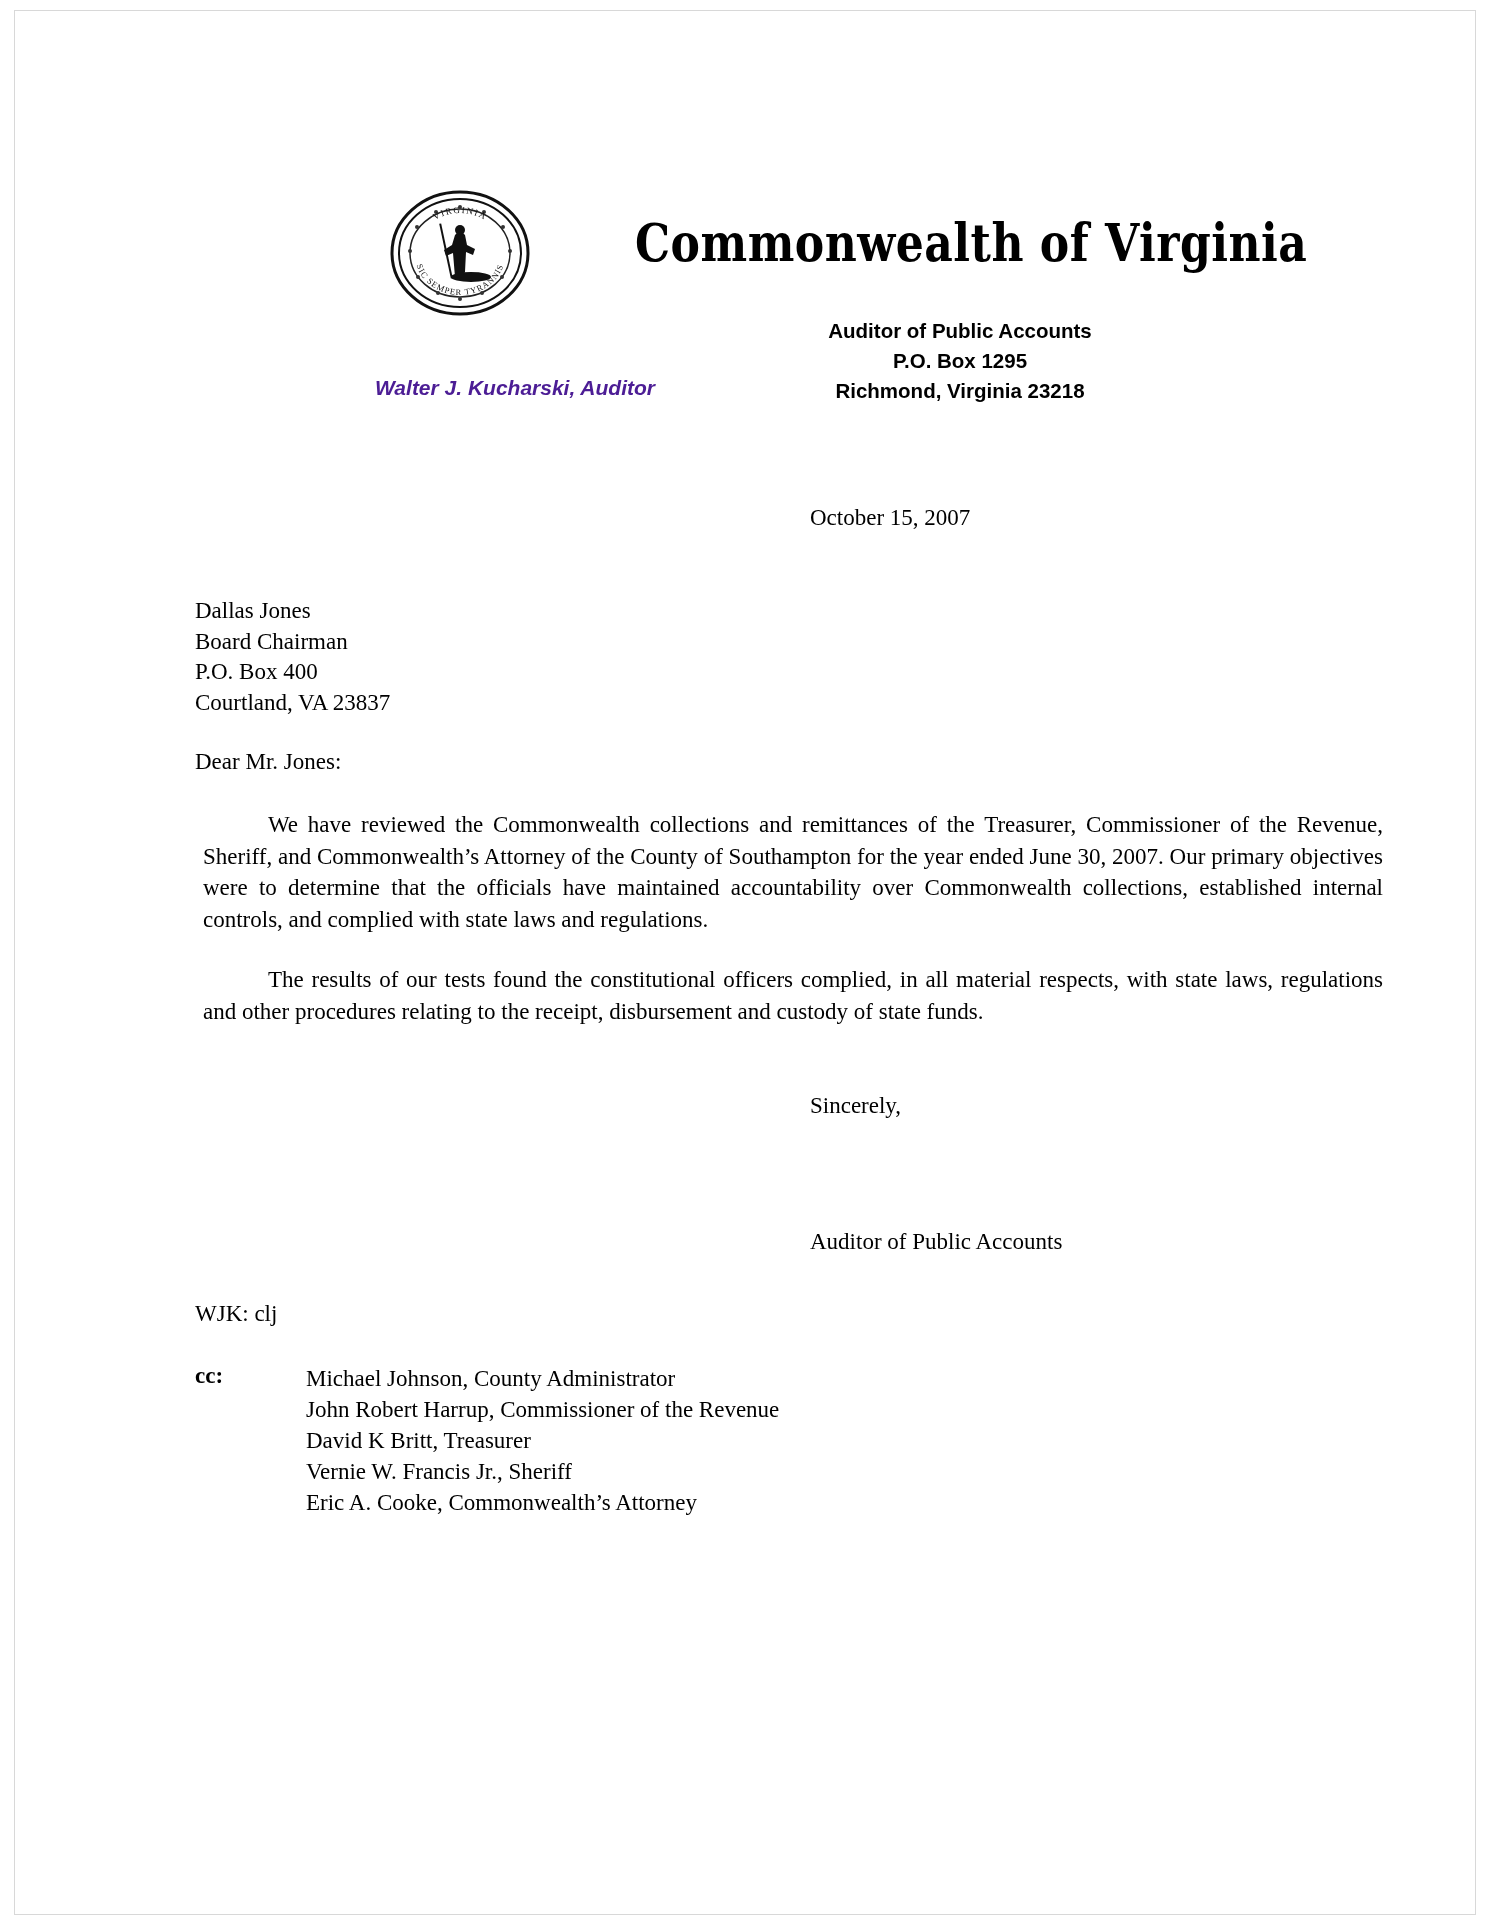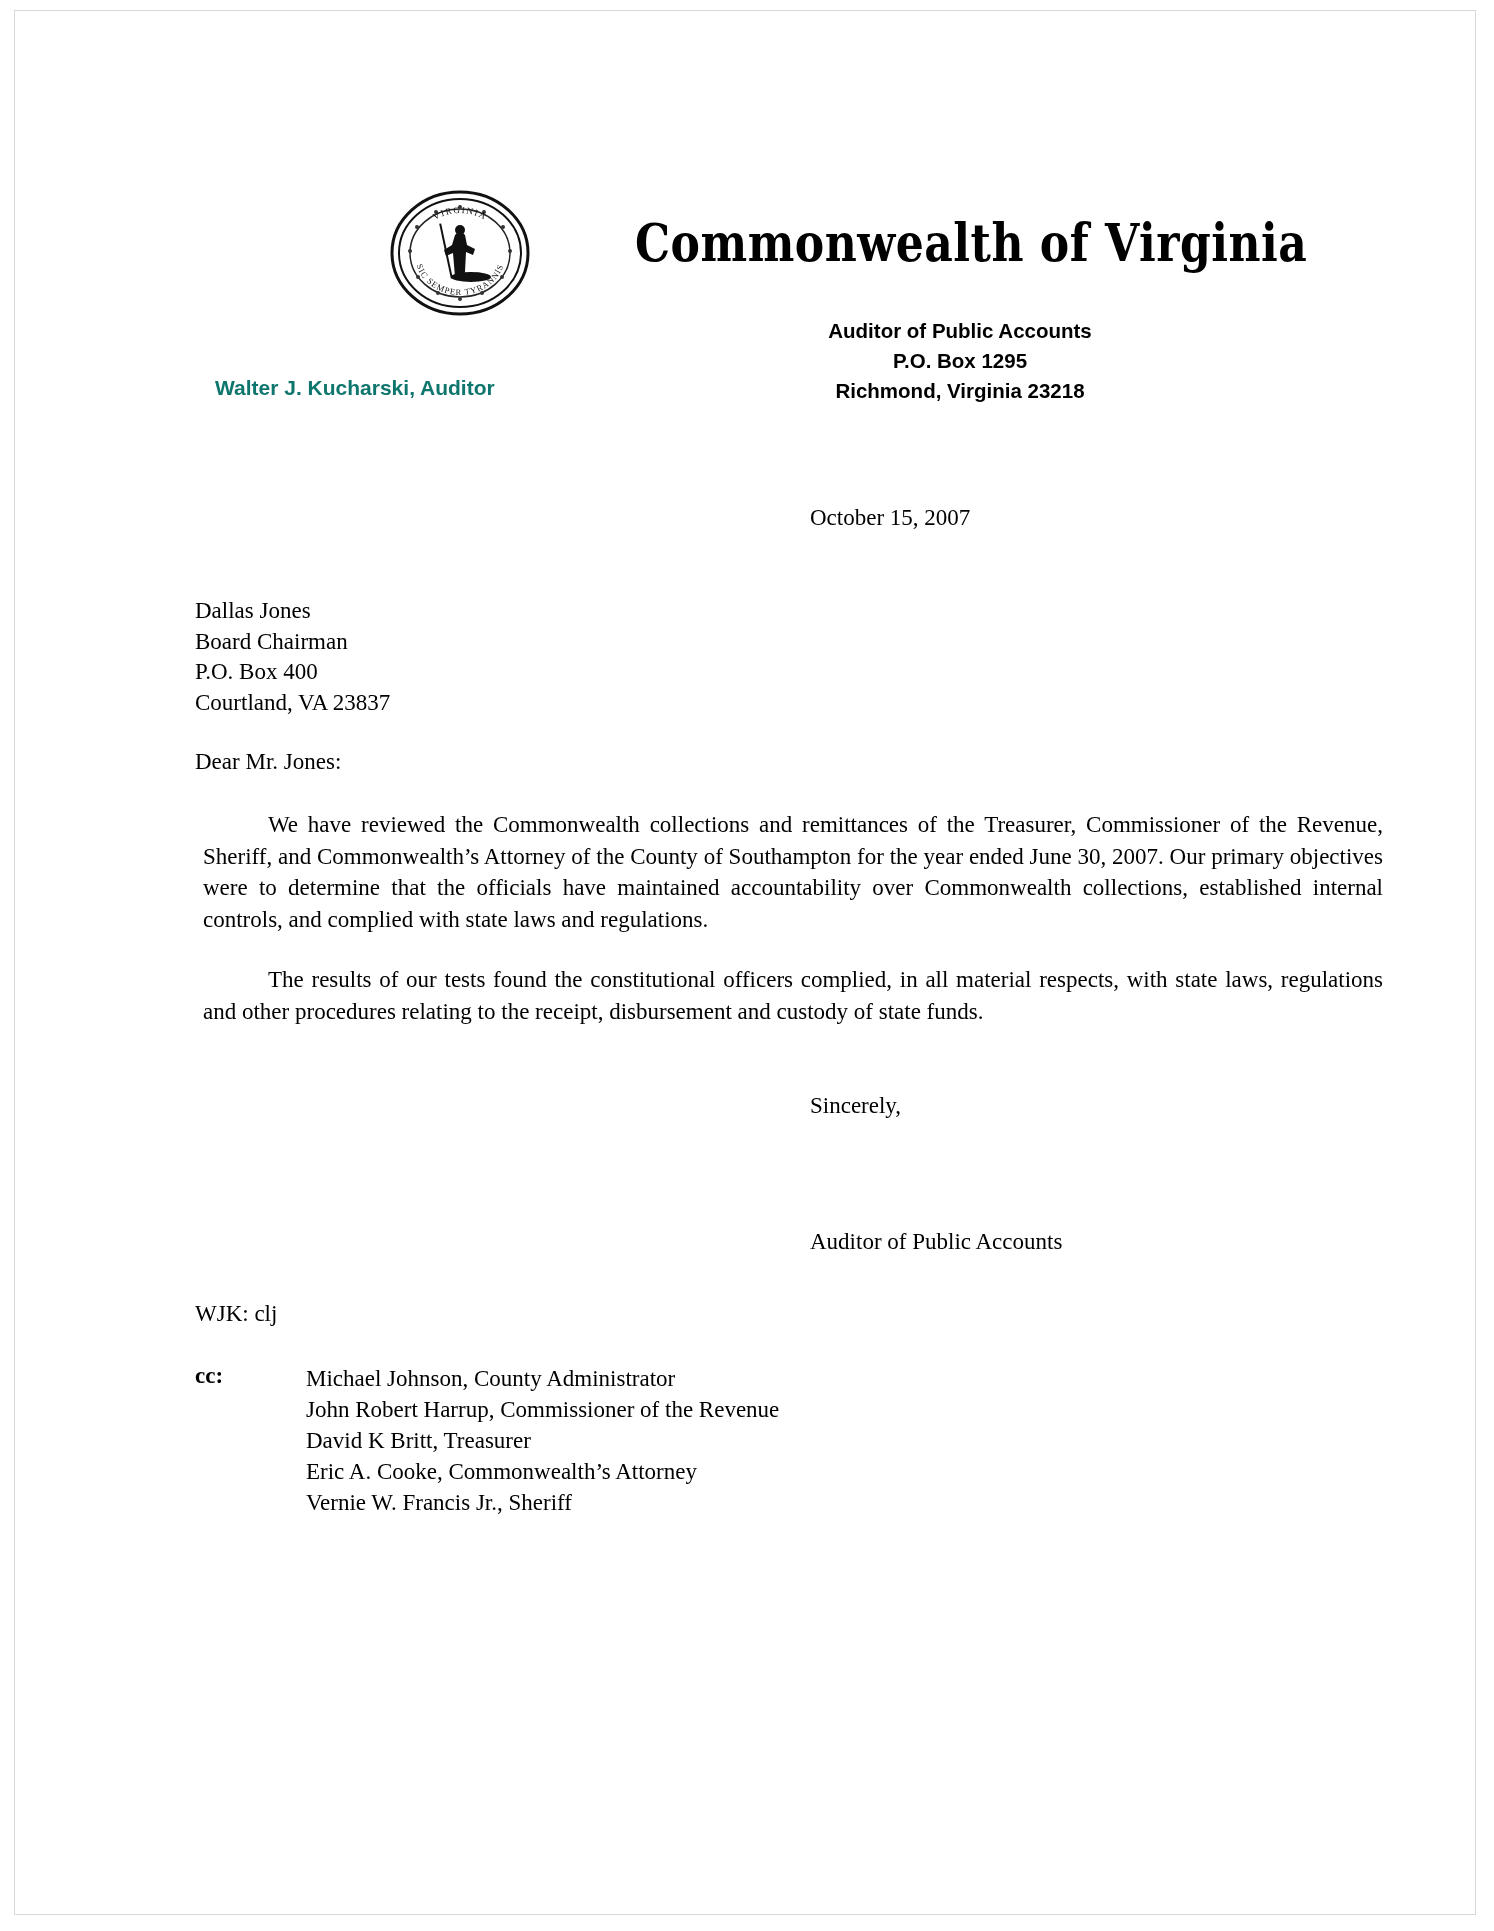--- a/index.html
+++ b/index.html
@@ -74,25 +74,26 @@
     font-weight: bold;
     font-size: 20.5px;
     line-height: 30px;
     color: #000;
   }
   .auditor-name {
     position: absolute;
     left: 200px;
     top: 365px;
     width: 440px;
-    text-align: left;
+    text-align: right;
     font-family: "Liberation Sans", sans-serif;
     font-weight: bold;
     font-size: 21px;
-    color: #0f766e;
+    color: #4c1d95;
+    font-style: italic;
   }
 
   
   .date {
     position: absolute;
     left: 795px;
     top: 494px;
     font-size: 23px;
   }
   .recipient {
@@ -234,18 +235,18 @@
     <div class="sincerely">Sincerely,</div>
     <div class="signature-line">Auditor of Public Accounts</div>
 
     <div class="initials">WJK: clj</div>
 
     <div class="cc-label">cc:</div>
     <div class="cc-list">
       <div>Michael Johnson, County Administrator</div>
       <div>John Robert Harrup, Commissioner of the Revenue</div>
       <div>David K Britt, Treasurer</div>
+      <div>Vernie W. Francis Jr., Sheriff</div>
       <div>Eric A. Cooke, Commonwealth’s Attorney</div>
-      <div>Vernie W. Francis Jr., Sheriff</div>
     </div>
 
   </div>
 </div>
 
 </body></html>

